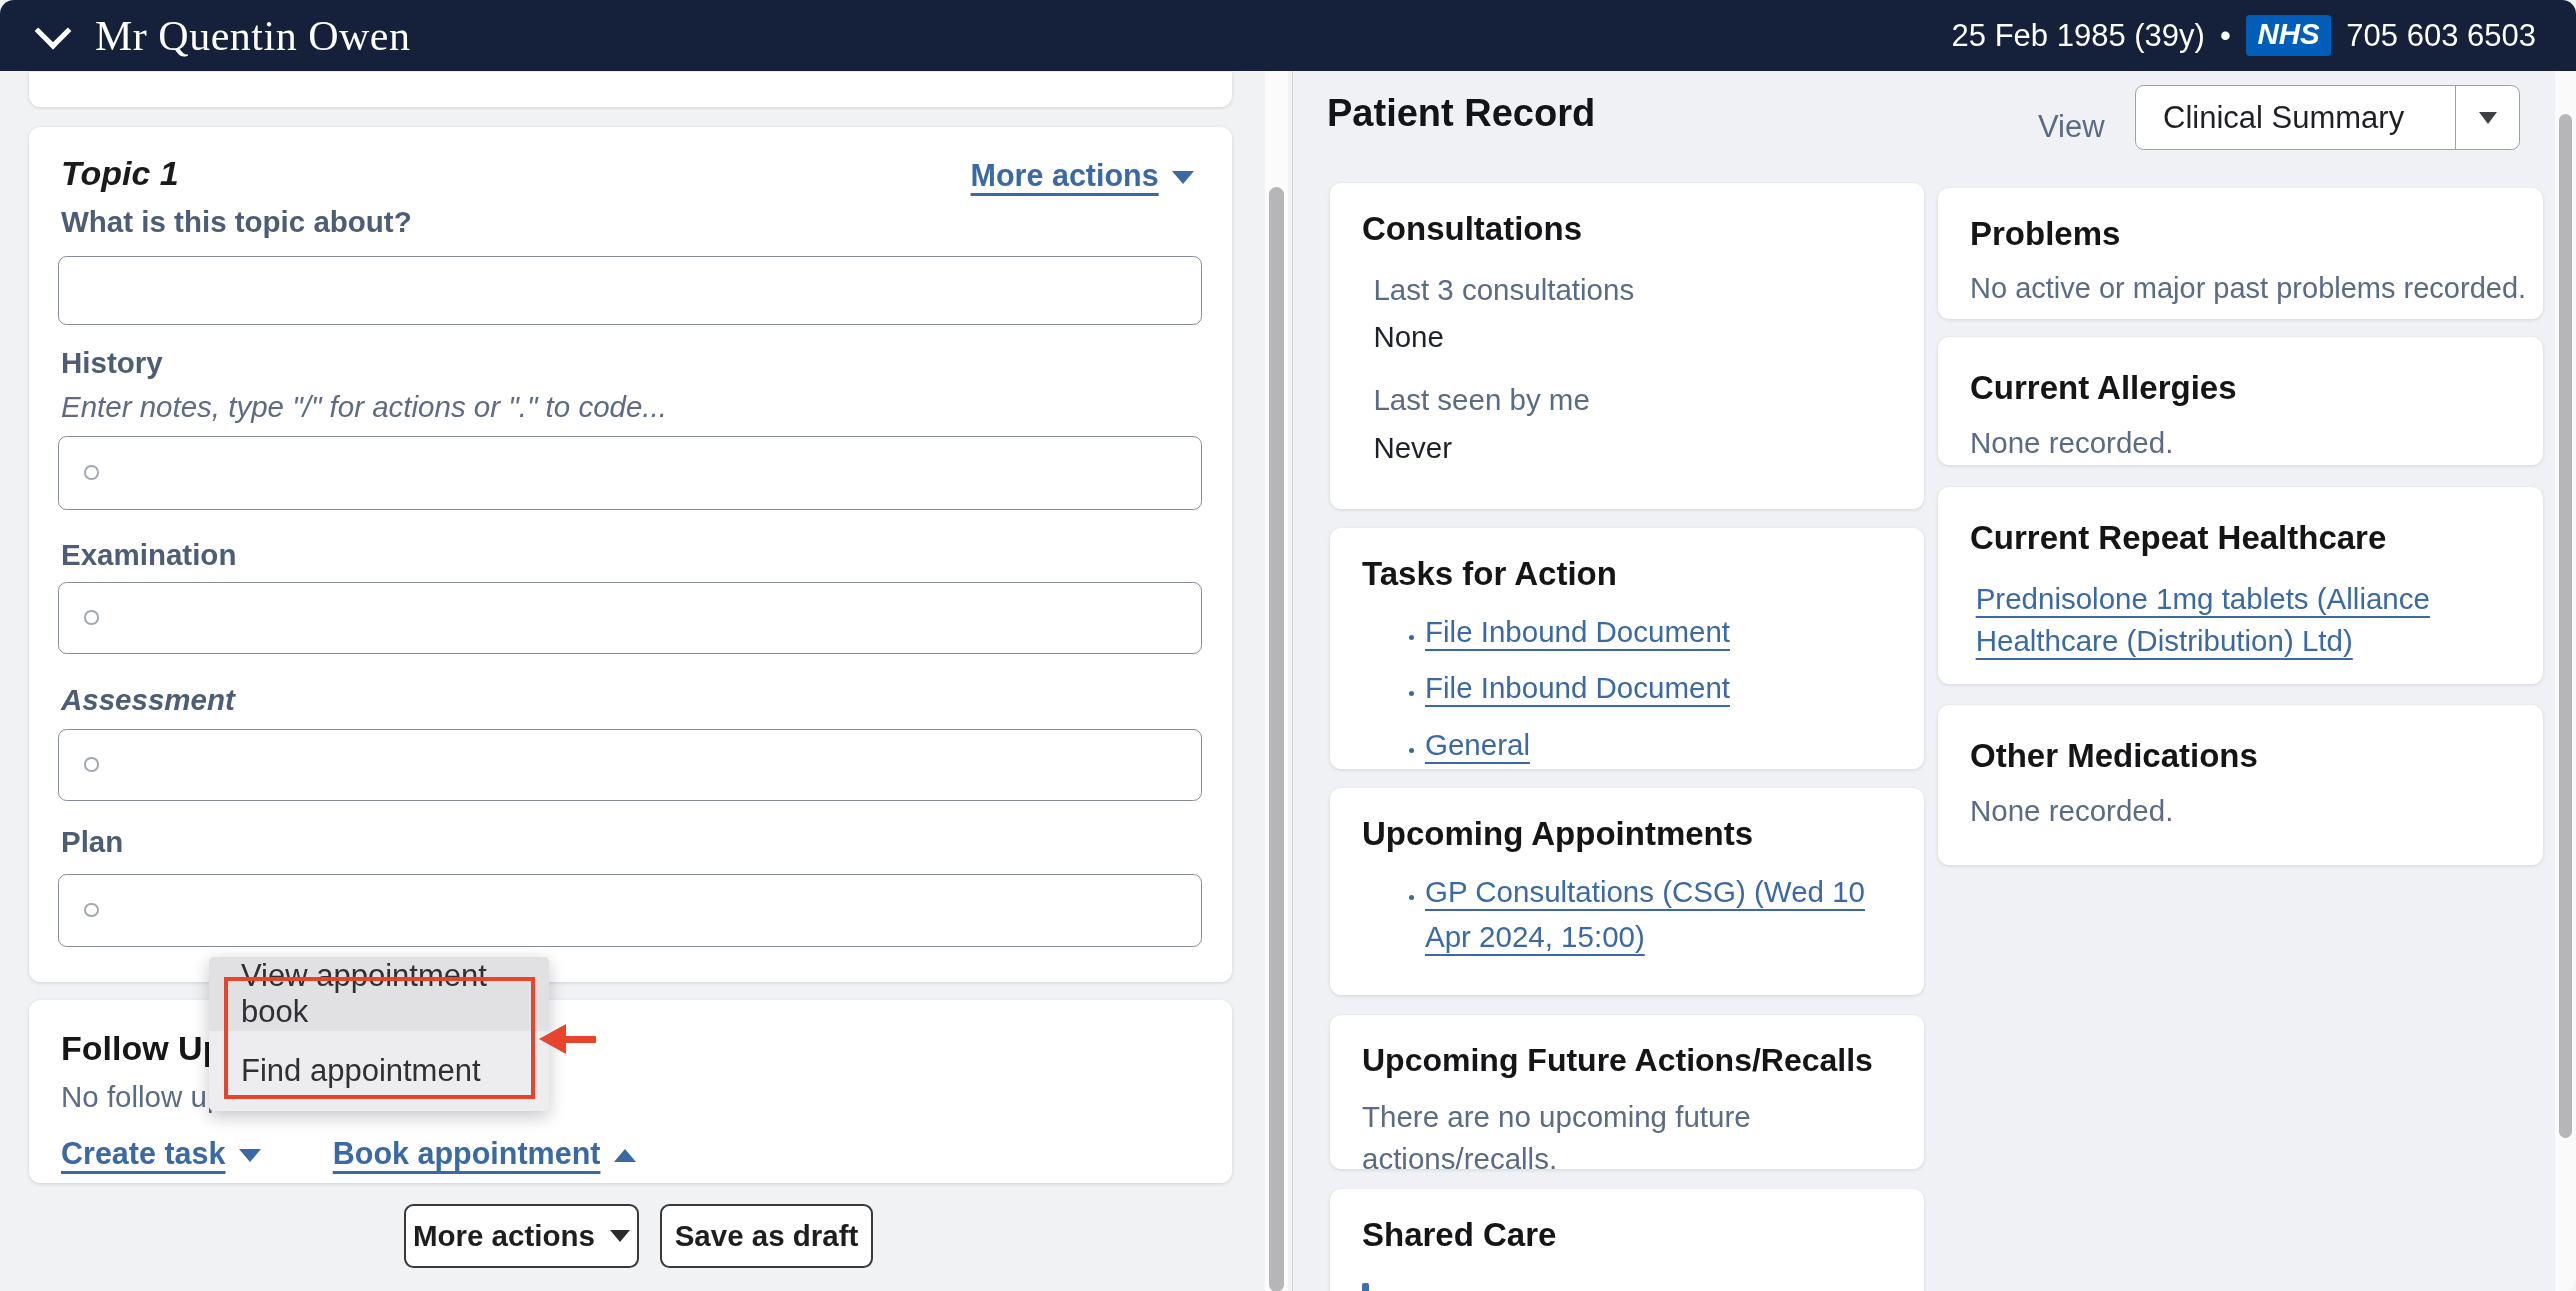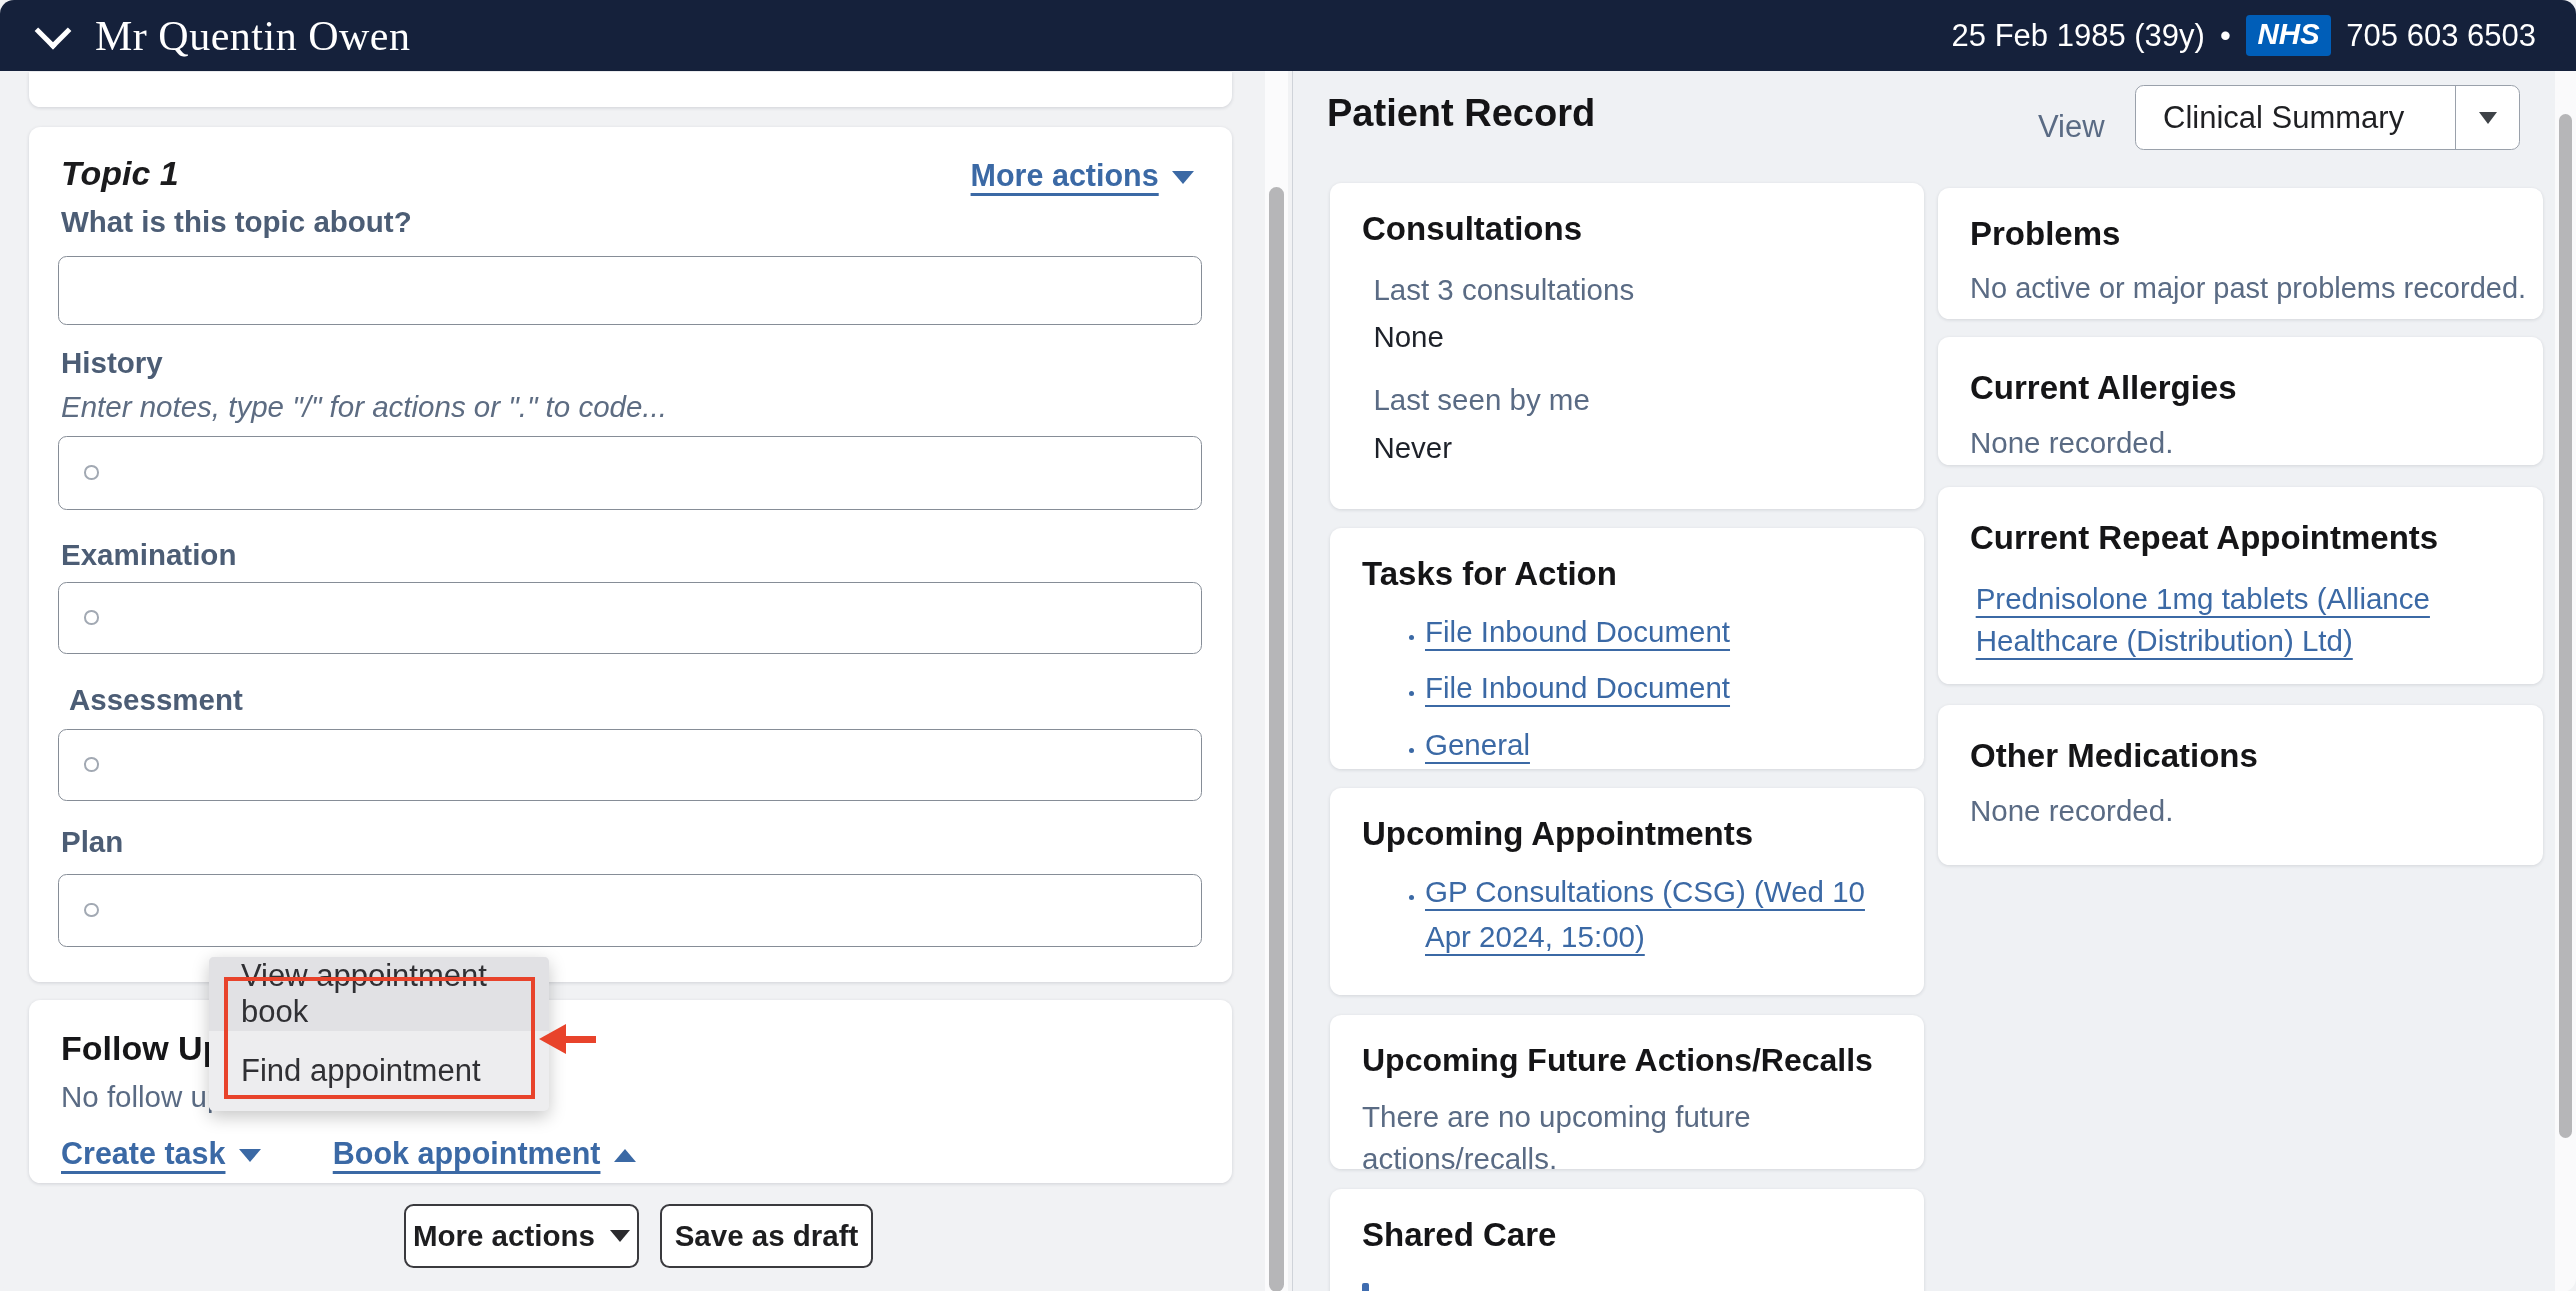--- a/index.html
+++ b/index.html
@@ -122,21 +122,21 @@
     <div class="abs f-placeholder" style="left:32px;top:263px;">Enter notes, type "/" for actions or "." to code...</div>
     <div class="t-input" style="top:309px;height:74px;">
       <span class="dot"></span>
     </div>
 
     <div class="abs f-label" style="left:32px;top:411px;">Examination</div>
     <div class="t-input" style="top:455px;height:72px;">
       <span class="dot"></span>
     </div>
 
-    <div class="abs f-label" style="left:40px;top:556px;">Assessment</div>
+    <div class="abs f-label" style="left:32px;top:556px;font-style:italic;">Assessment</div>
     <div class="t-input" style="top:602px;height:72px;">
       <span class="dot"></span>
     </div>
 
     <div class="abs f-label" style="left:32px;top:698px;">Plan</div>
     <div class="t-input" style="top:747px;height:73px;">
       <span class="dot"></span>
     </div>
   </div>
 
@@ -221,21 +221,21 @@
       <h3>Problems</h3>
       <div class="muted" style="margin-top:19px;white-space:nowrap;font-size:29px;">No active or major past problems recorded.</div>
     </div>
 
     <div class="rcard" style="left:645px;top:266px;width:605px;height:128px;padding-top:32px;">
       <h3>Current Allergies</h3>
       <div class="muted" style="margin-top:19px;">None recorded.</div>
     </div>
 
     <div class="rcard" style="left:645px;top:416px;width:605px;height:197px;padding-top:32px;">
-      <h3>Current Repeat Appointments</h3>
+      <h3>Current Repeat Healthcare</h3>
       <a class="rlink" style="display:inline-block;margin:21px 0 0 5.7px;max-width:529px;line-height:42px;">Prednisolone 1mg tablets (Alliance Healthcare (Distribution) Ltd)</a>
     </div>
 
     <div class="rcard" style="left:645px;top:634px;width:605px;height:160px;padding-top:32px;">
       <h3>Other Medications</h3>
       <div class="muted" style="margin-top:19px;">None recorded.</div>
     </div>
   </div>
 
   <div class="right-track"></div>

